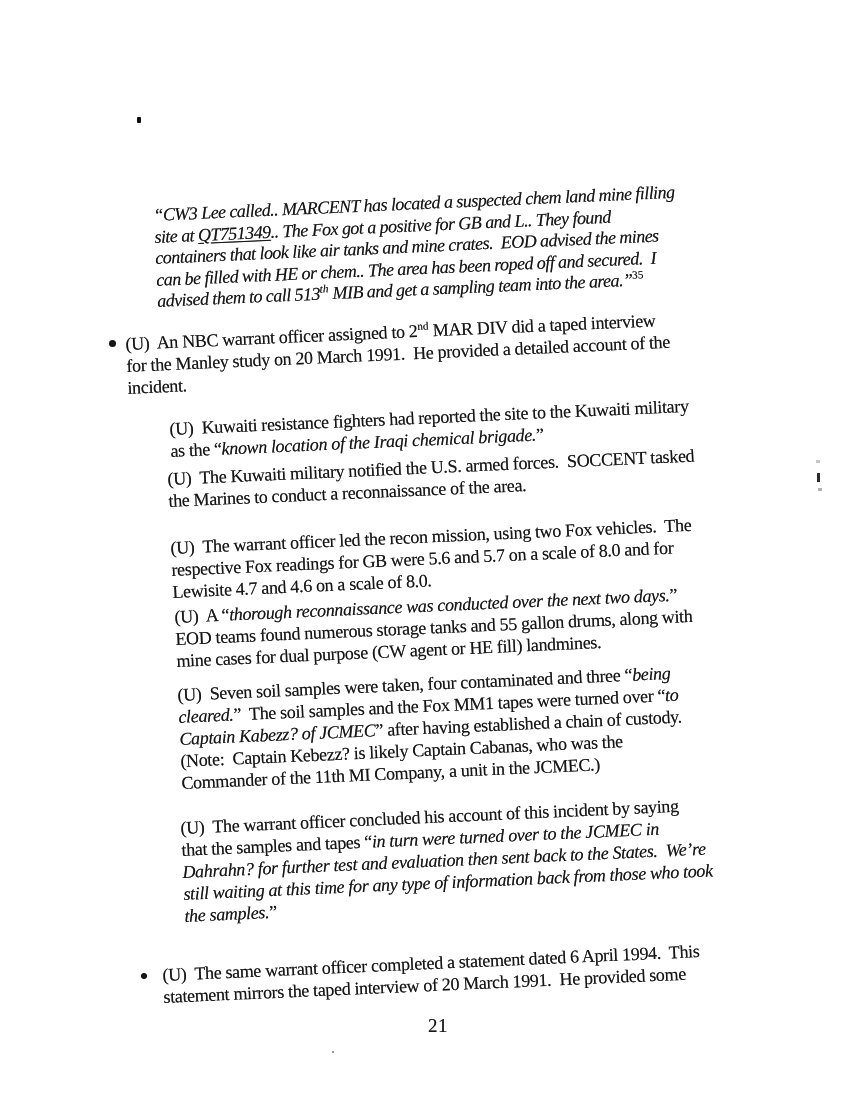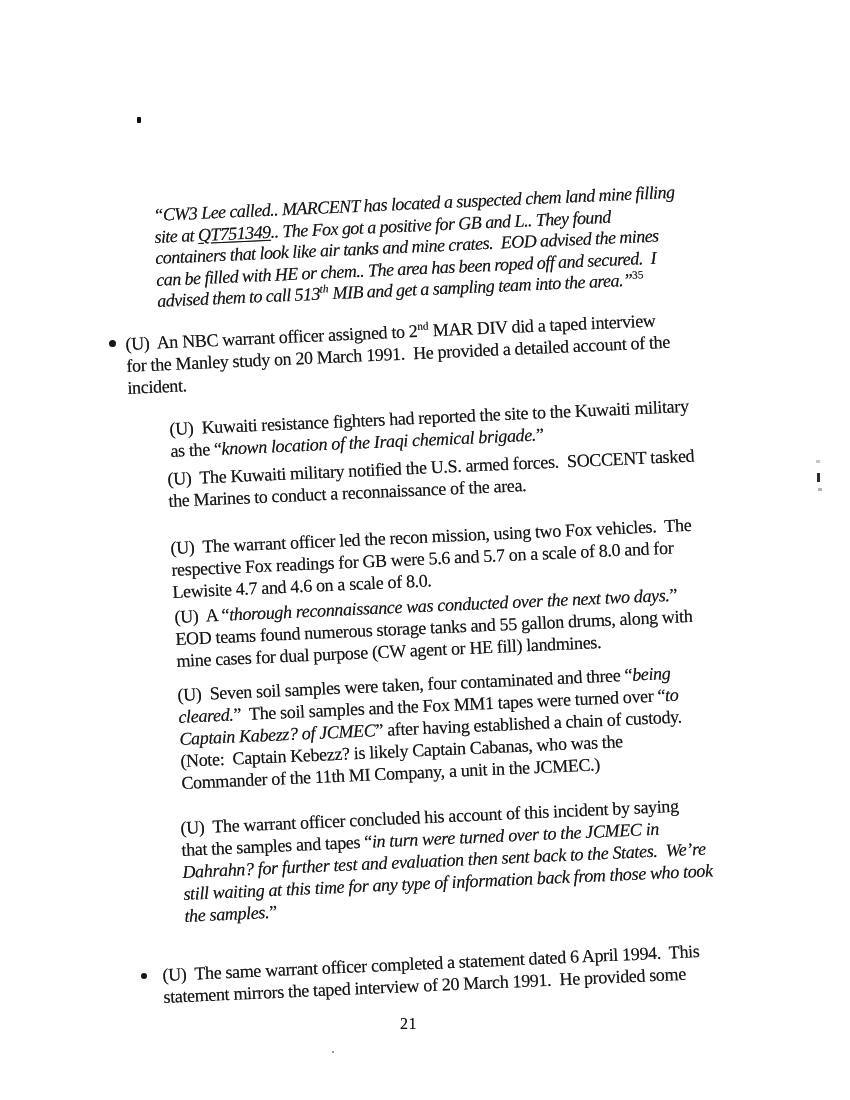--- a/index.html
+++ b/index.html
@@ -44,22 +44,22 @@
     background: #151515;
     border-radius: 50%;
   }
   .bullet-dot.b1 { left: 109px; top: 340px; width: 7px; height: 7px; }
   .bullet-dot.b2 { left: 141px; top: 973px; width: 6px; height: 6px; }
   .page-number {
     position: absolute;
     left: 400px;
     top: 1015px;
     width: 48px;
-    text-align: left;
-    font-size: 16px;
+    text-align: right;
+    font-size: 19px;
     letter-spacing: 0.5px;
     text-shadow: 0 0 0.5px rgba(20,20,20,0.6);
   }
   
   .artifact { position: absolute; }
   .a-dot    { left: 137px; top: 117px; width: 4px; height: 6px; background: #0e0e0e; border-radius: 1px; }
   .a-c-top  { left: 816px; top: 460px; width: 4px; height: 3px; background: #c6c6c6; }
   .a-c-mid  { left: 817px; top: 473px; width: 3px; height: 9px; background: #2b2b2b; }
   .a-c-bot  { left: 818px; top: 488px; width: 4px; height: 3px; background: #b2b2b2; }
   .a-speck  { left: 332px; top: 1051px; width: 2px; height: 2px; background: #9a9a9a; }

